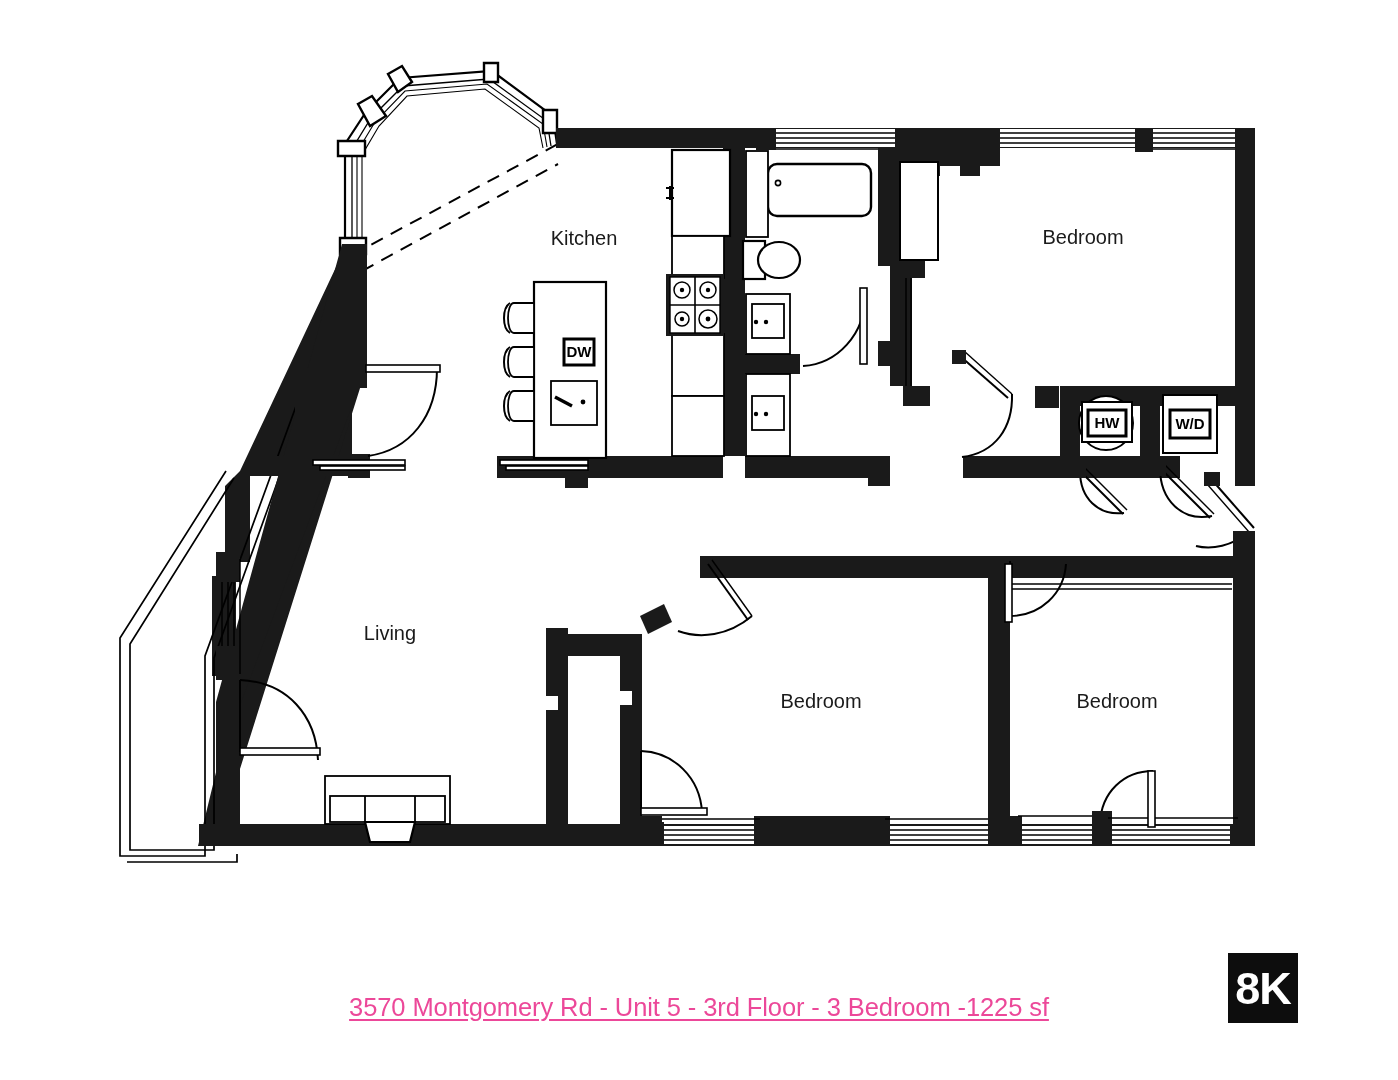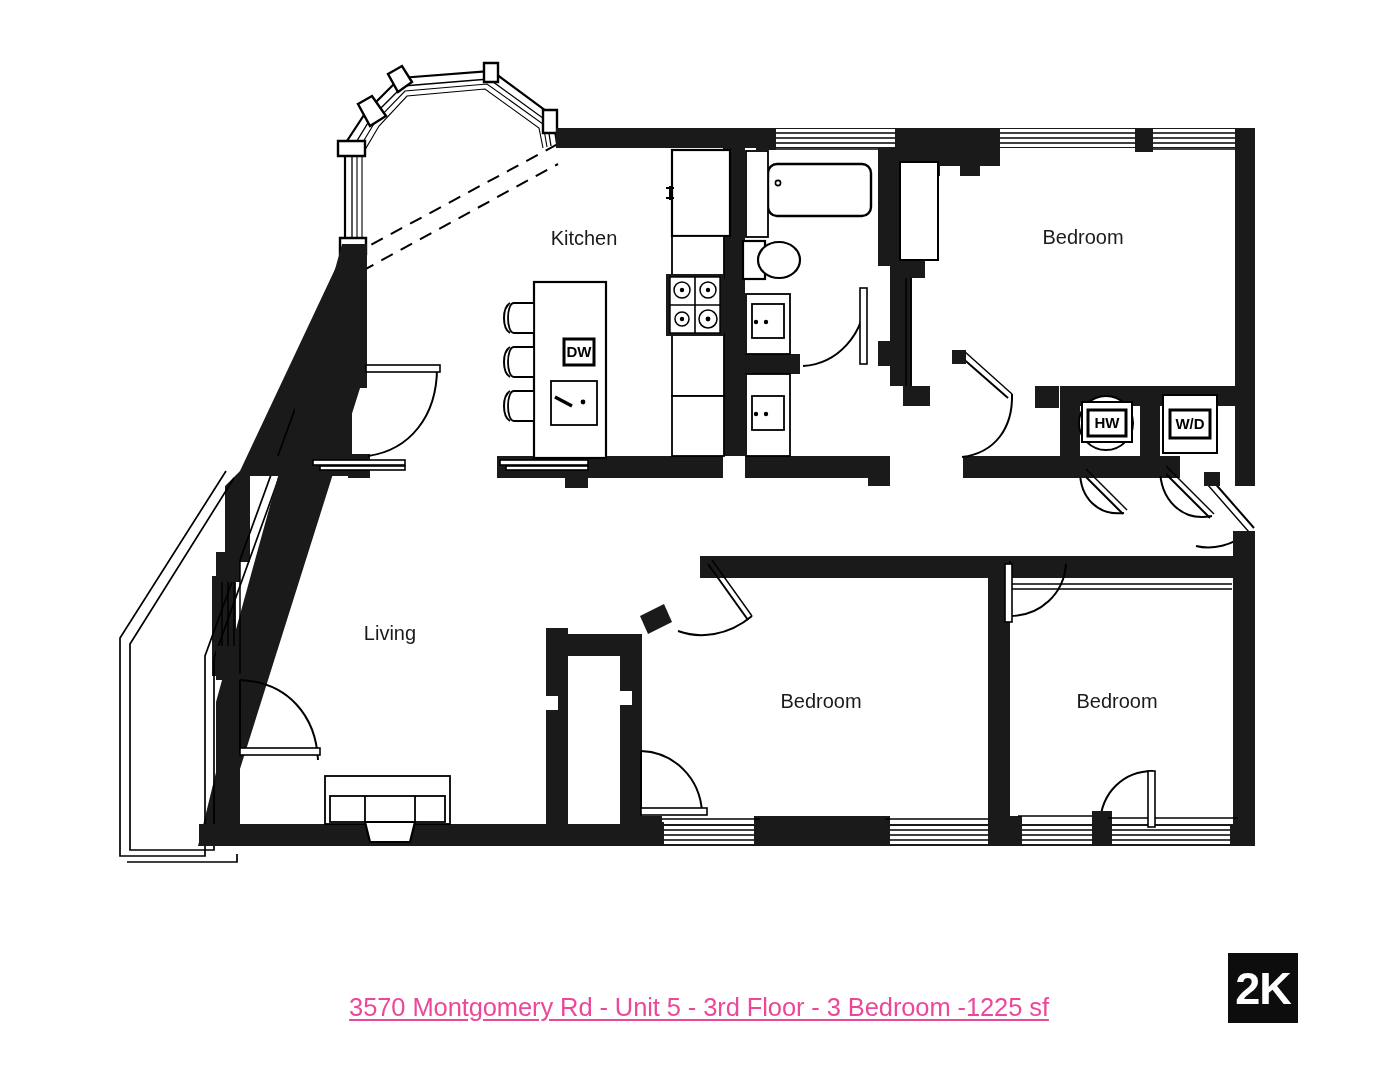--- a/index.html
+++ b/index.html
@@ -539,13 +539,13 @@
   <text class="appl-label" x="1107" y="408">HW</text>
   <text class="appl-label" x="1190" y="409">W/D</text>
 
 </svg>
 </div>
 
 <div id="caption-bar">
   <span id="caption-text">3570 Montgomery Rd - Unit 5 - 3rd Floor - 3 Bedroom -1225 sf</span>
 </div>
 
-<div id="logo-badge">2K</div>
+<div id="logo-badge">8K</div>
 
 </body></html>

